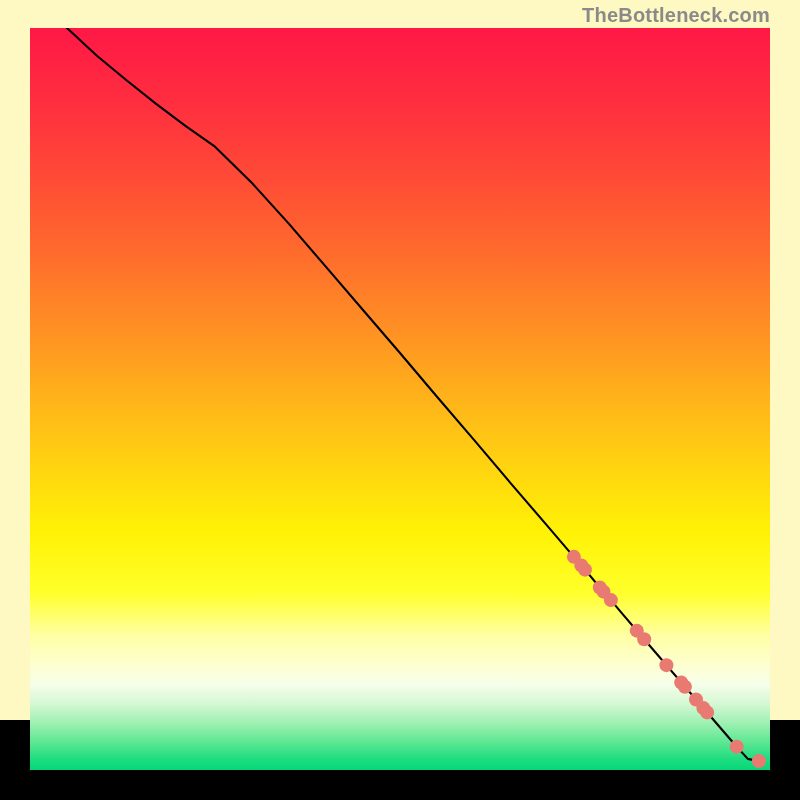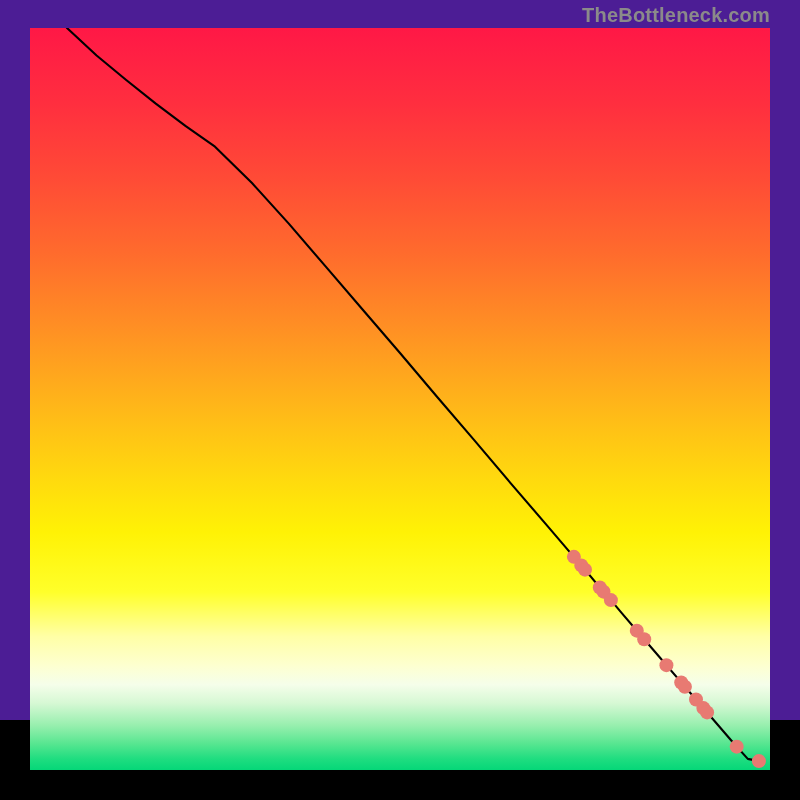--- a/index.html
+++ b/index.html
@@ -8,21 +8,21 @@
     width: 800px;
     height: 800px;
     overflow: hidden;
     background: #000;
     font-family: Arial, Helvetica, sans-serif;
   }
   .frame {
     position: relative;
     width: 800px;
     height: 720px;
-    background: #4c1d95;
+    background: #fef9c3;
   }
   .plot-area {
     position: absolute;
     left: 30px;
     top: 28px;
     width: 740px;
     height: 742px;
   }
   .attribution {
     position: absolute;

